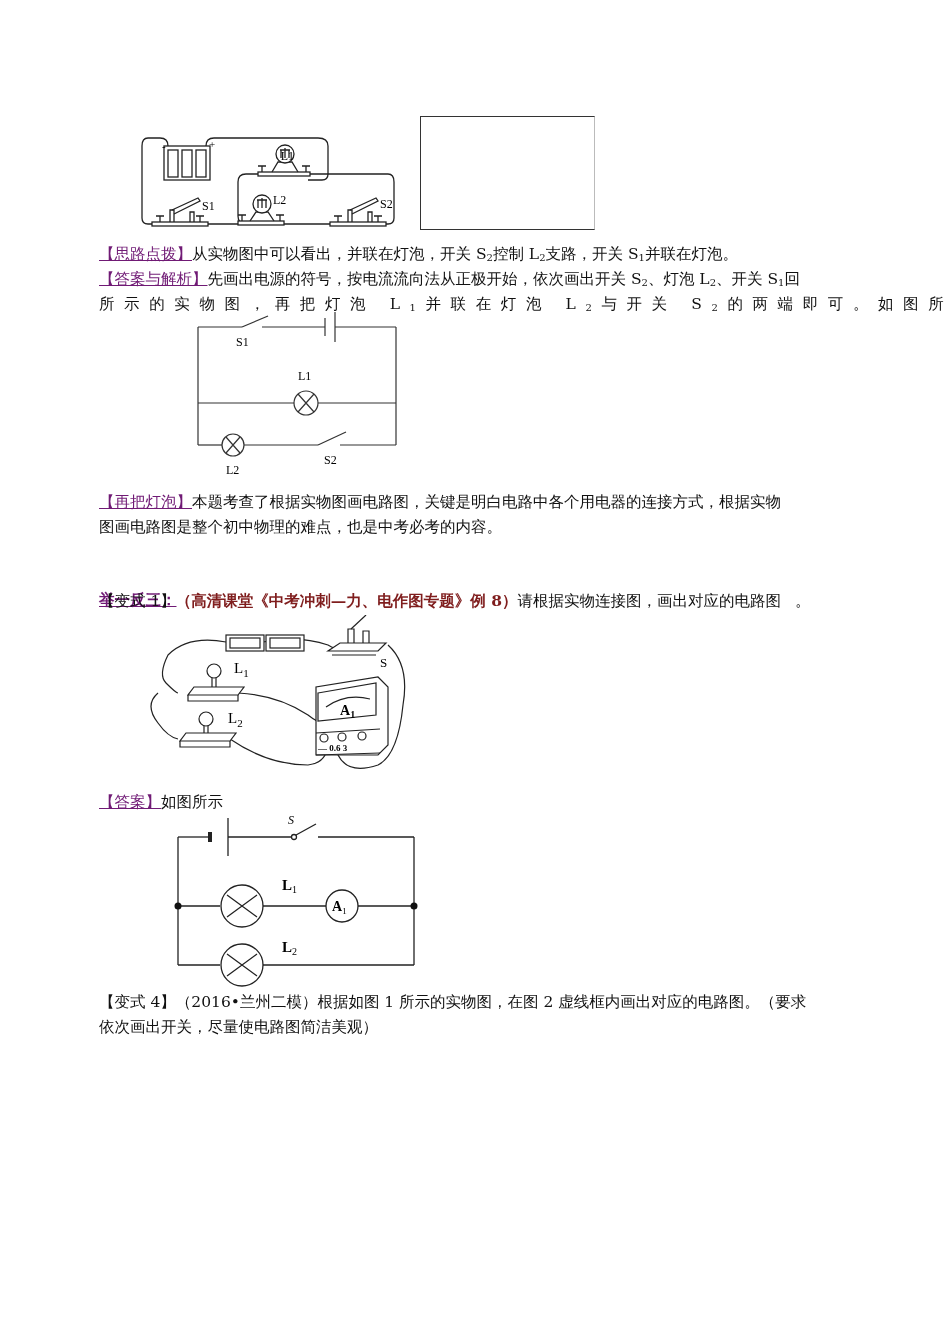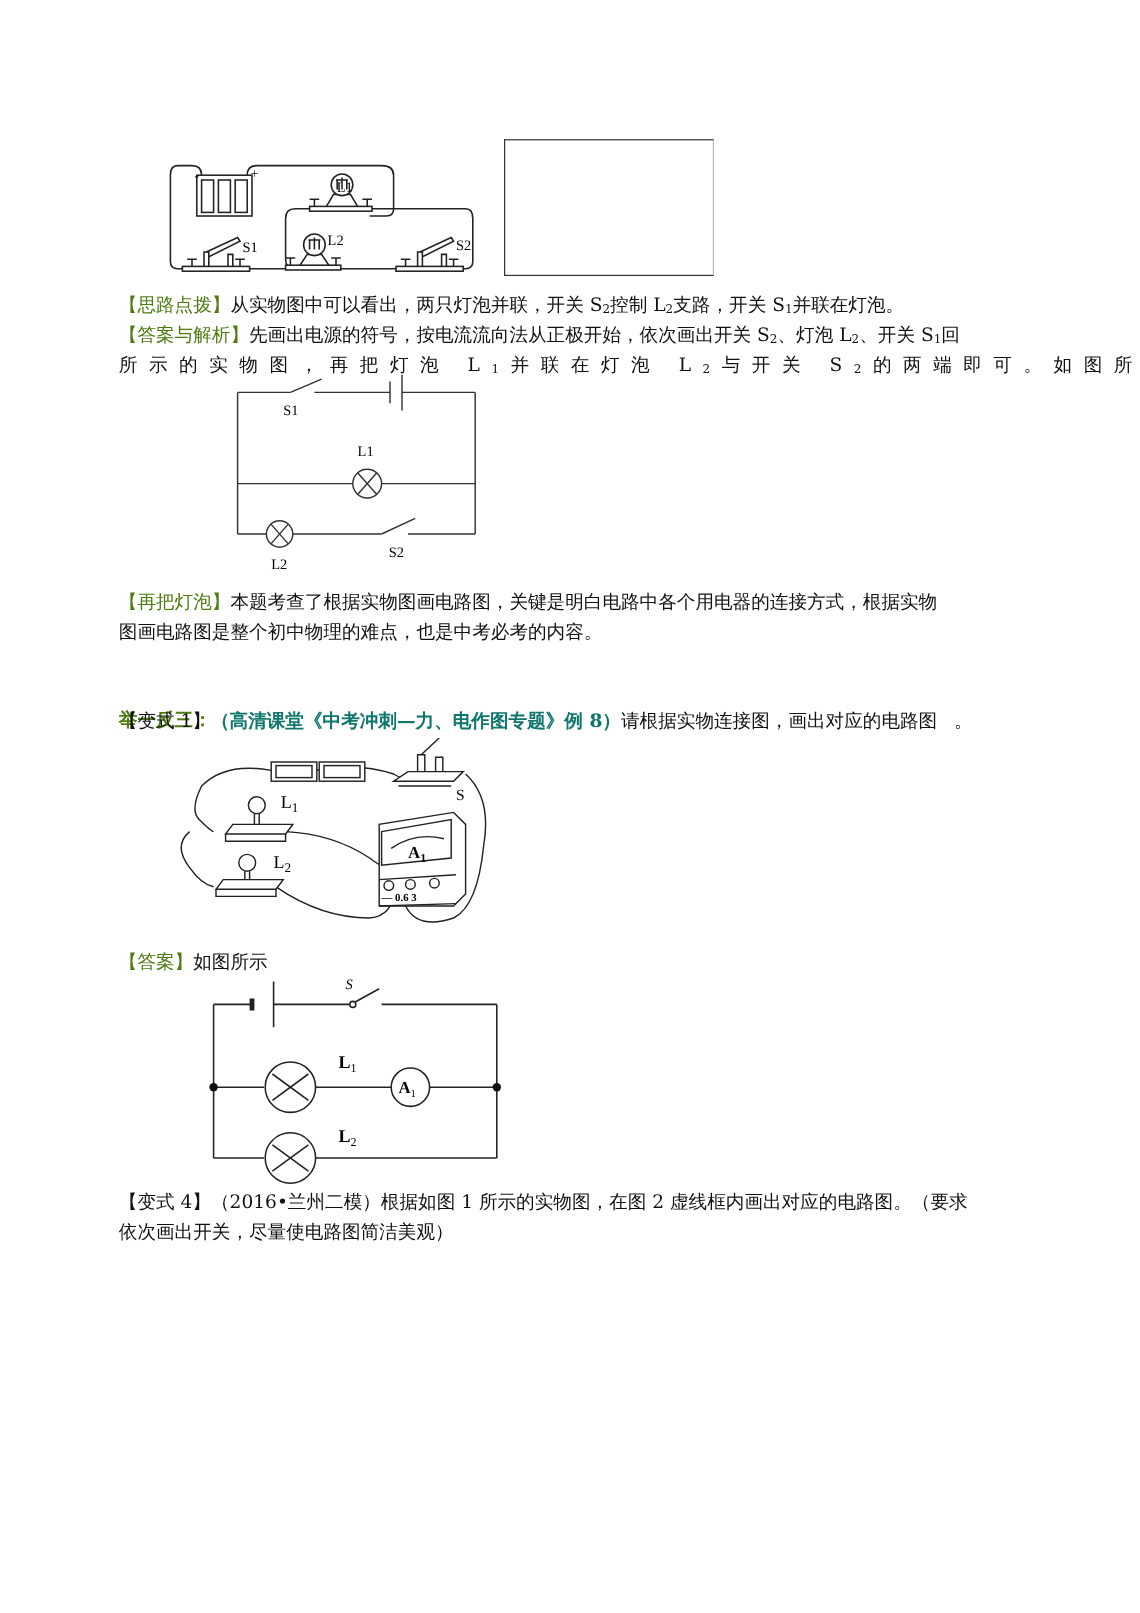--- a/index.html
+++ b/index.html
@@ -1,21 +1,21 @@
 <!DOCTYPE html>
 <html><head>
 <meta charset="utf-8">
 <style>
   html, body { margin: 0; padding: 0; background: #ffffff; }
   body { width: 950px; height: 1344px; position: relative; overflow: hidden;
          font-family: "DejaVu Serif", "Liberation Serif", serif; color: #111; }
   .abs { position: absolute; }
   .line { position: absolute; left: 99px; width: 760px; font-size: 15.5px; line-height: 22px; white-space: nowrap; }
-  .mag { color: #4d7c0f; }
-  .red { color: #0f766e; font-weight: bold; }
+  .mag { color: #701a75; text-decoration: underline; }
+  .red { color: #7f1d1d; font-weight: bold; }
   .sub { font-size: 10px; vertical-align: -2px; }
   .just { letter-spacing: 9.6px; }
   svg text { font-family: "Liberation Serif", "DejaVu Serif", serif; }
 </style>
 </head>
 <body>
 
 <svg class="abs" style="left:138px;top:128px" width="260" height="104" viewBox="0 0 260 104">
   <g fill="none" stroke="#222" stroke-width="1.3">
 
@@ -58,21 +58,21 @@
   <text x="71" y="20" font-size="11">+</text>
   <text x="156" y="32" font-size="12" text-anchor="end">L1</text>
   <text x="135" y="76" font-size="12">L2</text>
   <text x="64" y="82" font-size="12">S1</text>
   <text x="242" y="80" font-size="12">S2</text>
 </svg>
 
 <div class="abs" style="left:420px;top:116px;width:175px;height:114px;border:1.5px solid #333;border-right-color:#bbb;box-sizing:border-box;"></div>
 
 <div class="line" style="top:243px">
-  <span class="mag">【思路点拨】</span><span>从实物图中可以看出，两只灯泡并联，开关 S</span><span class="sub">2</span><span>控制 L</span><span class="sub">2</span><span>支路，开关 S</span><span class="sub">1</span><span>并联在灯泡。</span>
+  <span class="mag">【思路点拨】</span><span>从实物图中可以看出，并联在灯泡，开关 S</span><span class="sub">2</span><span>控制 L</span><span class="sub">2</span><span>支路，开关 S</span><span class="sub">1</span><span>并联在灯泡。</span>
 </div>
 
 <div class="line" style="top:268px">
   <span class="mag">【答案与解析】</span><span>先画出电源的符号，按电流流向法从正极开始，依次画出开关 S</span><span class="sub">2</span><span>、灯泡 L</span><span class="sub">2</span><span>、开关 S</span><span class="sub">1</span><span>回</span>
 </div>
 <div class="line just" style="top:293px">
   <span>所示的实物图，再把灯泡 L</span><span class="sub">1</span><span>并联在灯泡 L</span><span class="sub">2</span><span>与开关 S</span><span class="sub">2</span><span>的两端即可。如图所示：</span>
 </div>
 
 <svg class="abs" style="left:190px;top:312px" width="220" height="170" viewBox="0 0 220 170">

